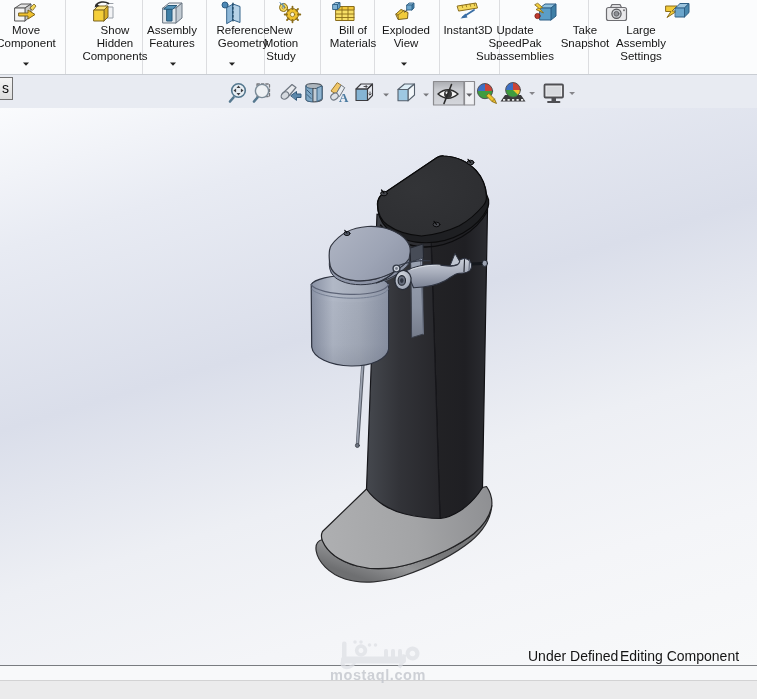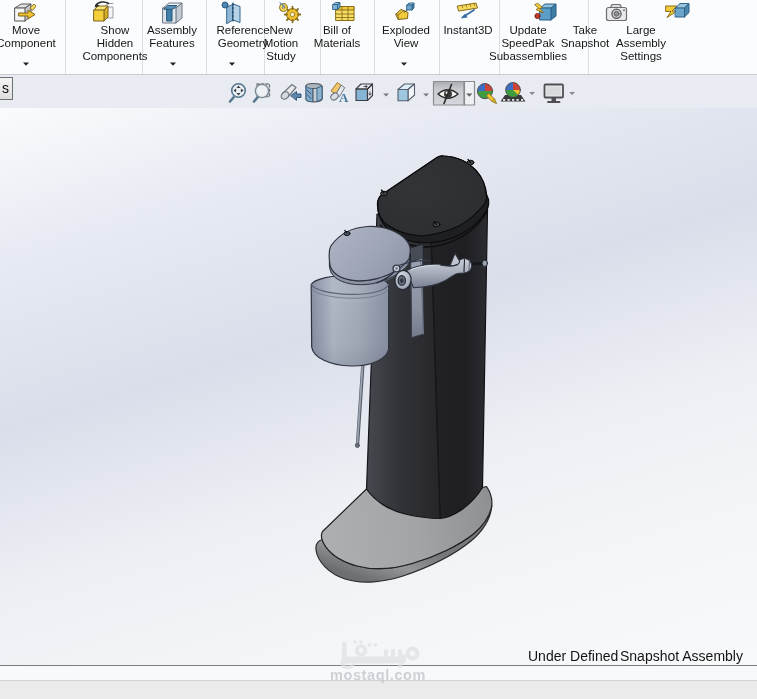--- a/index.html
+++ b/index.html
@@ -34,34 +34,34 @@
   <div class="sep" style="left:320px"></div>
   <div class="sep" style="left:374px"></div>
   <div class="sep" style="left:439px"></div>
   <div class="sep" style="left:499px"></div>
   <div class="sep" style="left:588px"></div>
   <div class="lbl" style="left:-29px">Move<br>Component</div>
   <div class="lbl" style="left:60px">Show<br>Hidden<br>Components</div>
   <div class="lbl" style="left:117px">Assembly<br>Features</div>
   <div class="lbl" style="left:188px">Reference<br>Geometry</div>
   <div class="lbl" style="left:226px">New<br>Motion<br>Study</div>
-  <div class="lbl" style="left:282px">Bill of<br>Materials</div>
+  <div class="lbl" style="left:298px">Bill of<br>Materials</div>
   <div class="lbl" style="left:351px">Exploded<br>View</div>
   <div class="lbl" style="left:413px">Instant3D</div>
-  <div class="lbl" style="left:473px">Update<br>SpeedPak<br>Subassemblies</div>
+  <div class="lbl" style="left:460px">Update<br>SpeedPak<br>Subassemblies</div>
   <div class="lbl" style="left:530px">Take<br>Snapshot</div>
   <div class="lbl" style="left:586px">Large<br>Assembly<br>Settings</div>
   <div class="abs" id="band"></div>
   <div class="abs" id="viewport"></div>
   <div class="abs" id="tabs">s</div>
   <div class="abs" id="botline"></div>
   <div class="abs" id="strip"></div>
   <div class="abs" id="statusbar"></div>
   <div class="st" style="left:528px">Under Defined</div>
-  <div class="st" style="left:620px">Snapshot Assembly</div>
+  <div class="st" style="left:620px">Editing Component</div>
   <svg class="overlay" viewBox="0 0 757 699">
 
     <g stroke-linejoin="round" stroke-linecap="round">
 
       <g>
         <path d="M 15,8 L 21,4 L 31,4 L 25,8 Z" fill="#e4e4e4" stroke="#555" stroke-width="1"></path>
         <path d="M 25,8 L 31,4 L 31,16 L 25,21 Z" fill="#c9c9c9" stroke="#555" stroke-width="1"></path>
         <rect x="15" y="8" width="10" height="13" fill="#f4f4f4" stroke="#555" stroke-width="1"></rect>
         <path d="M 19,13 L 28,13 L 28,10 L 35,14.5 L 28,19 L 28,16 L 19,16 Z" fill="#f0c22e" stroke="#7a621c" stroke-width="1"></path>
         <path d="M 30,8 L 34,4 L 36,6 L 33,10 Z" fill="#f5d95c" stroke="#7a621c" stroke-width="0.8"></path>

